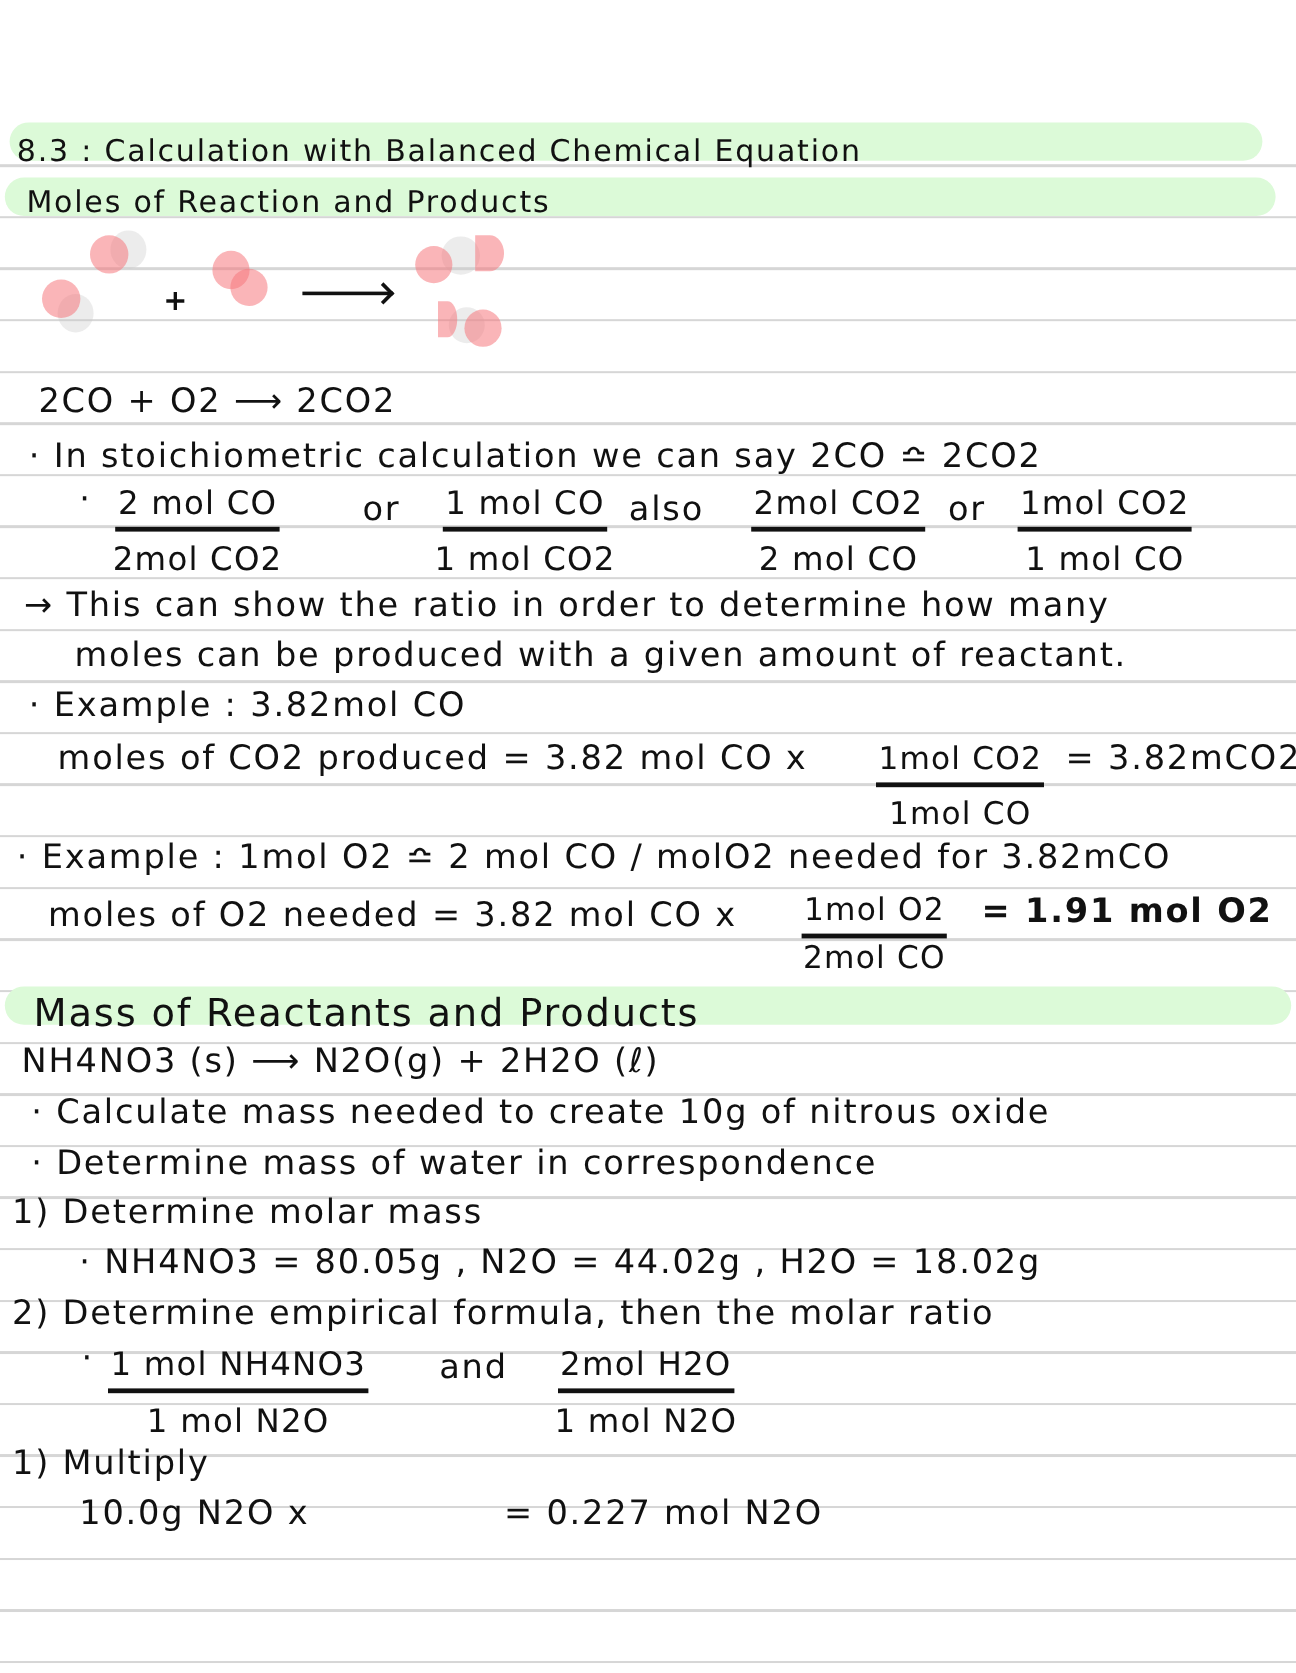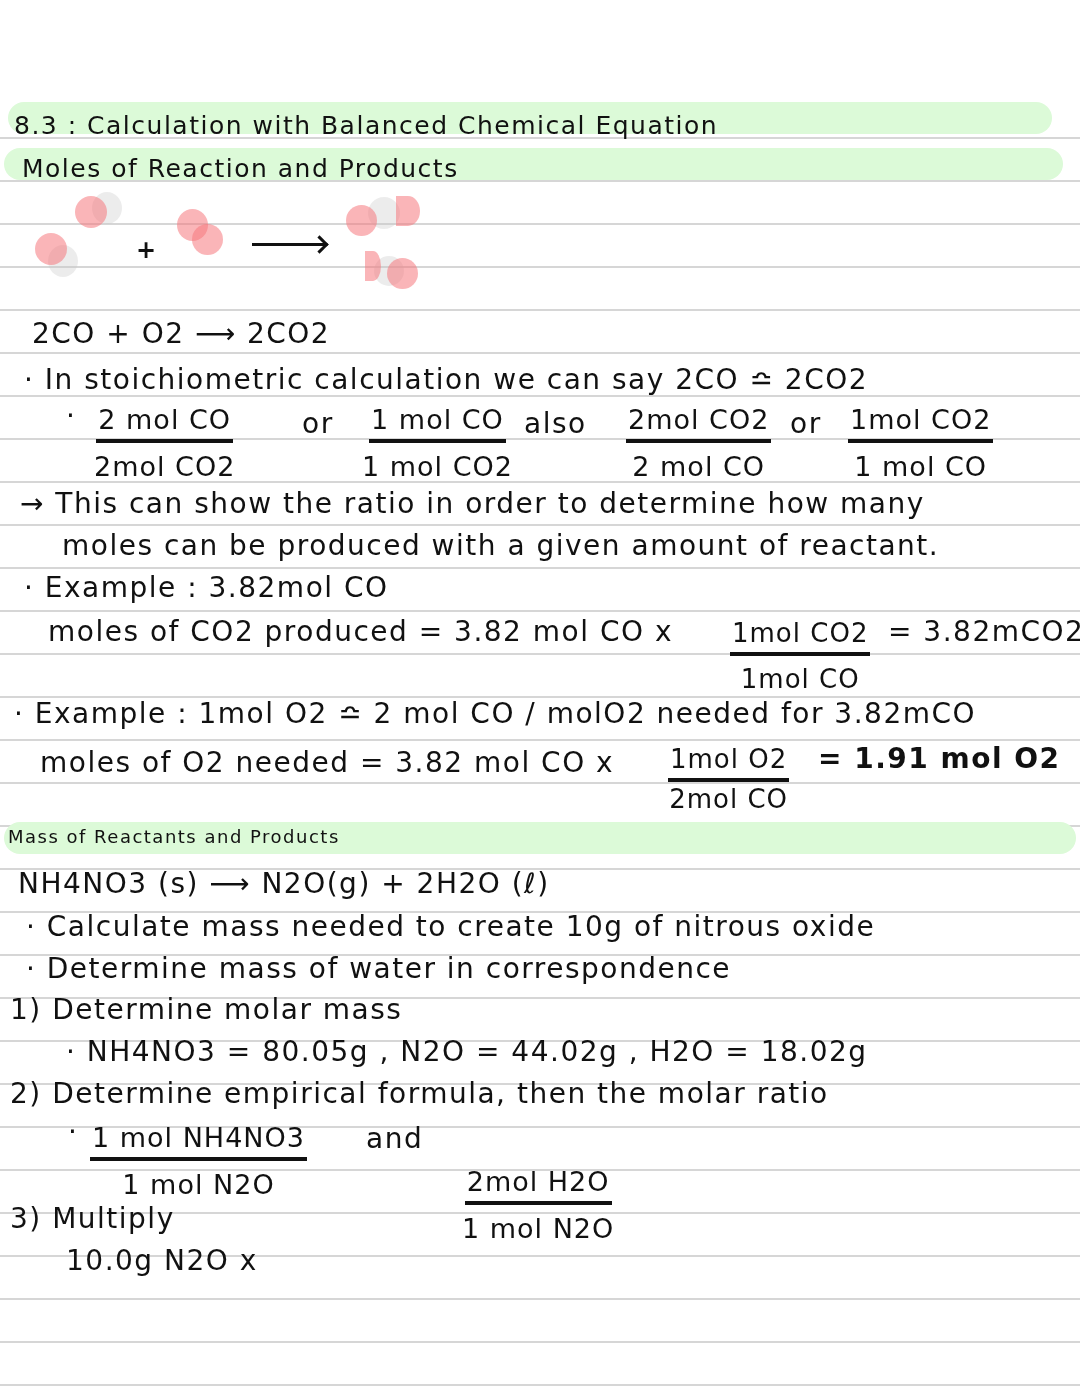--- a/index.html
+++ b/index.html
@@ -116,35 +116,36 @@
   <div class="t b" style="left:888px; top:618px;">= 3.82mCO2</div>
 
   <div class="t b" style="left:14px; top:700px;">· Example : 1mol O2 ≏ 2 mol CO / molO2 needed for 3.82mCO</div>
   <div class="t b" style="left:40px; top:749px;">moles of O2 needed = 3.82 mol CO x</div>
   <div class="frac small" style="left:668px; top:744px;text-align:right;">
     <span class="num">1mol O2</span>
     <span class="den" style="padding-top:2px;">2mol CO</span>
   </div>
   <div class="t b" style="left:818px; top:745px;font-weight:bold;">= 1.91 mol O2</div>
 
-  <div class="t h" style="left:8px; top:828px; font-size:18px;">Mass of Reactants and Products</div>
+  <div class="t h" style="left:28px; top:828px; font-size:32px;">Mass of Reactants and Products</div>
   <div class="t b" style="left:18px; top:870px;">NH4NO3 (s) ⟶ N2O(g) + 2H2O (ℓ)</div>
   <div class="t b" style="left:26px; top:913px;">· Calculate mass needed to create 10g of nitrous oxide</div>
   <div class="t b" style="left:26px; top:955px;">· Determine mass of water in correspondence</div>
   <div class="t b" style="left:10px; top:996px;">1) Determine molar mass</div>
   <div class="t b" style="left:66px; top:1038px;">· NH4NO3 = 80.05g , N2O = 44.02g , H2O = 18.02g</div>
   <div class="t b" style="left:10px; top:1080px;">2) Determine empirical formula, then the molar ratio</div>
 
   <div class="t b" style="left:68px; top:1118px;">·</div>
   <div class="frac" style="left:90px; top:1122px;">
     <span class="num">1 mol NH4NO3</span>
     <span class="den">1 mol N2O</span>
   </div>
   <div class="t b" style="left:366px; top:1125px;">and</div>
-  <div class="frac" style="left:462px; top:1122px;margin-top:44px;">
+  <div class="frac" style="left:462px; top:1122px;">
     <span class="num">2mol H2O</span>
     <span class="den">1 mol N2O</span>
   </div>
 
-  <div class="t b" style="left:10px; top:1205px;">3) Multiply</div>
+  <div class="t b" style="left:10px; top:1205px;">1) Multiply</div>
   <div class="t b" style="left:66px; top:1247px;">10.0g N2O x</div>
+  <div class="t b" style="left:420px; top:1247px;">= 0.227 mol N2O</div>
 
 </div>
 
 </body></html>

